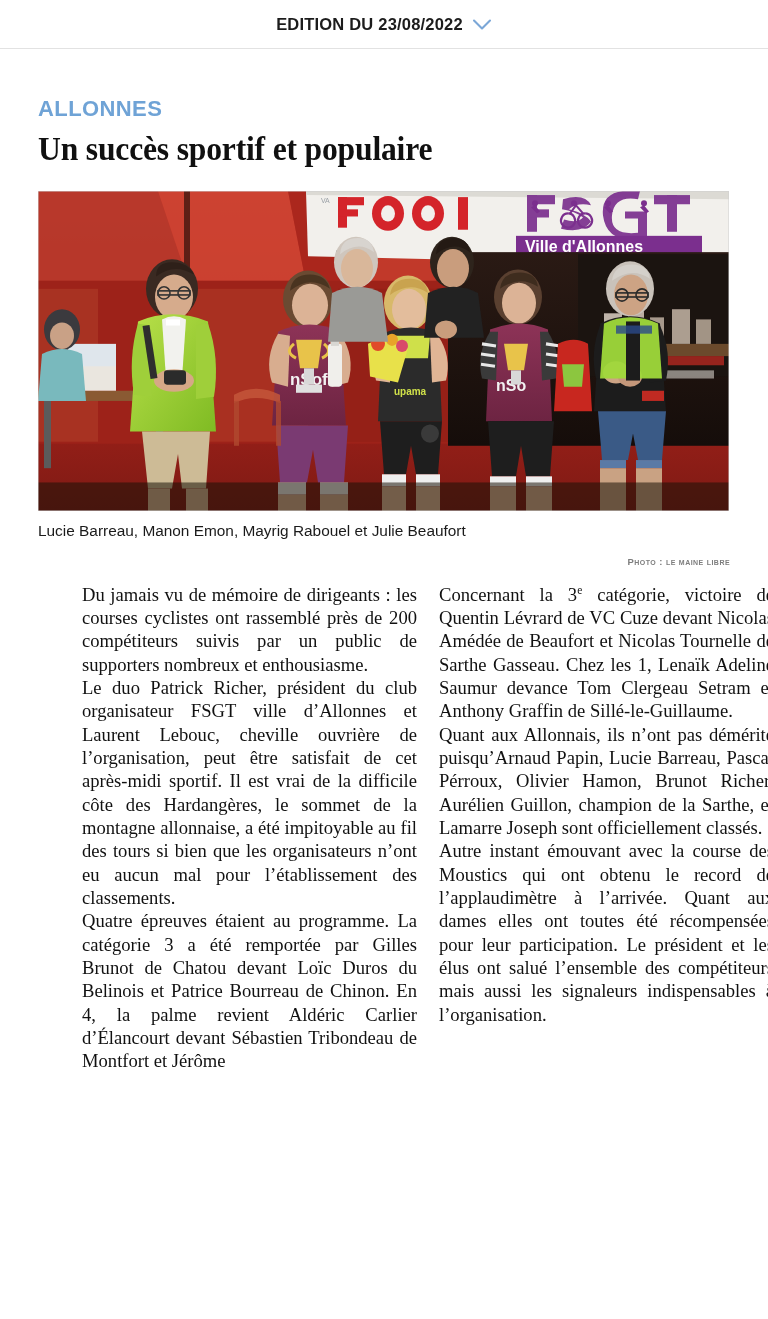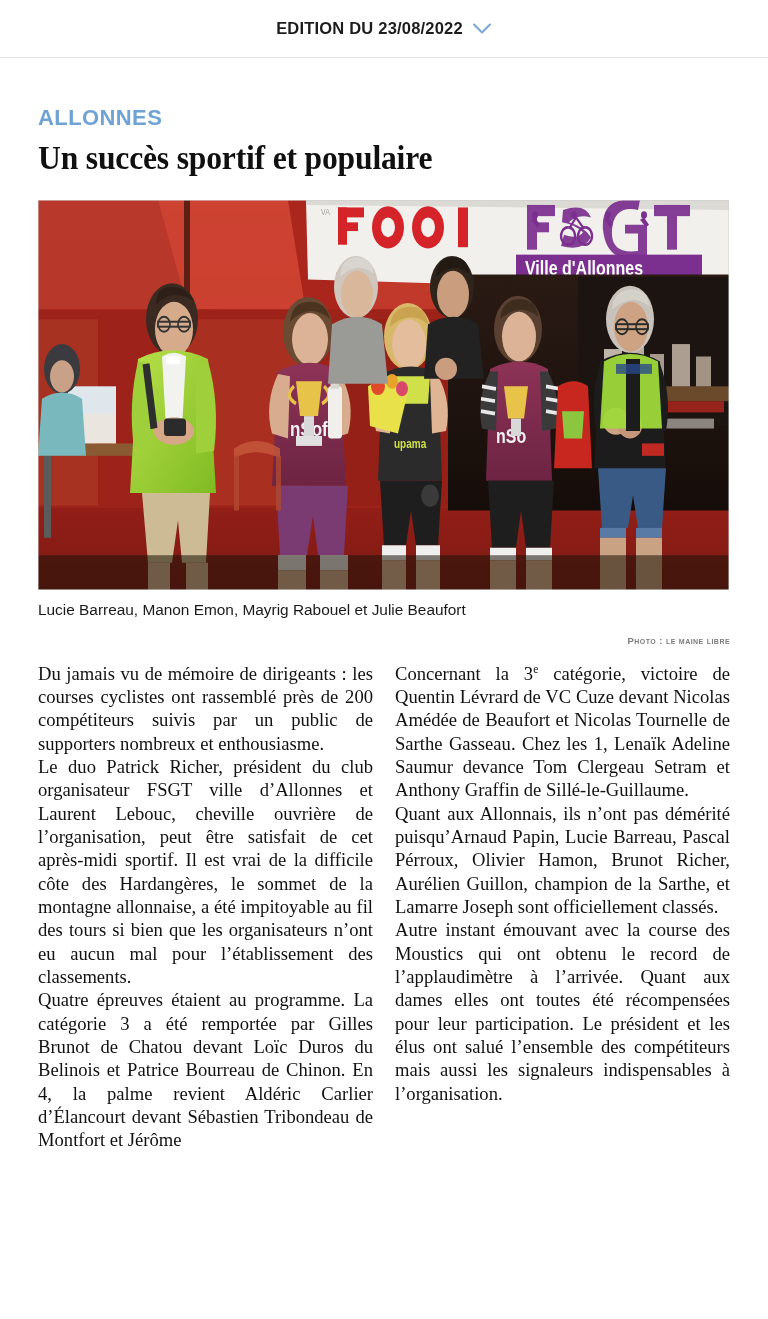--- a/index.html
+++ b/index.html
@@ -12,21 +12,21 @@
     width: 768px;
     height: 1319px;
     font-family: "Liberation Serif", "DejaVu Serif", serif;
     color: #111111;
     overflow: hidden;
     position: relative;
   }
 
   
   .edition-bar {
-    height: 58px;
+    height: 49px;
     display: flex;
     align-items: center;
     justify-content: center;
     border-bottom: 1px solid #e2e2e2;
     background: #ffffff;
     box-sizing: border-box;
   }
   .edition-label {
     font-family: "Liberation Sans", "DejaVu Sans", sans-serif;
     font-size: 16.5px;
@@ -66,21 +66,21 @@
     margin-top: 9px;
     line-height: 1.12;
     transform: scaleX(0.93);
     transform-origin: left center;
   }
 
   
   .photo-wrap {
     margin-top: 16px;
     width: 691px;
-    height: 390px;
+    height: 320px;
     position: relative;
     overflow: hidden;
     background: #3a1210;
   }
   .photo-svg { display: block; width: 100%; height: 100%; }
 
   
   .caption {
     margin-top: 10px;
     font-family: "Liberation Sans", "DejaVu Sans", sans-serif;
@@ -101,20 +101,21 @@
     font-weight: bold;
   }
   .photo-credit::first-letter { text-transform: uppercase; }
 
   
   .body-columns {
     margin-top: 16px;
     display: flex;
     gap: 22px;
     align-items: flex-start;
+    margin-left: 44px;
   }
   .column {
     width: 335px;
     flex: 0 0 335px;
   }
   .para {
     font-family: "Liberation Serif", "DejaVu Serif", serif;
     font-size: 18.6px;
     line-height: 1.255;
     text-align: justify;

